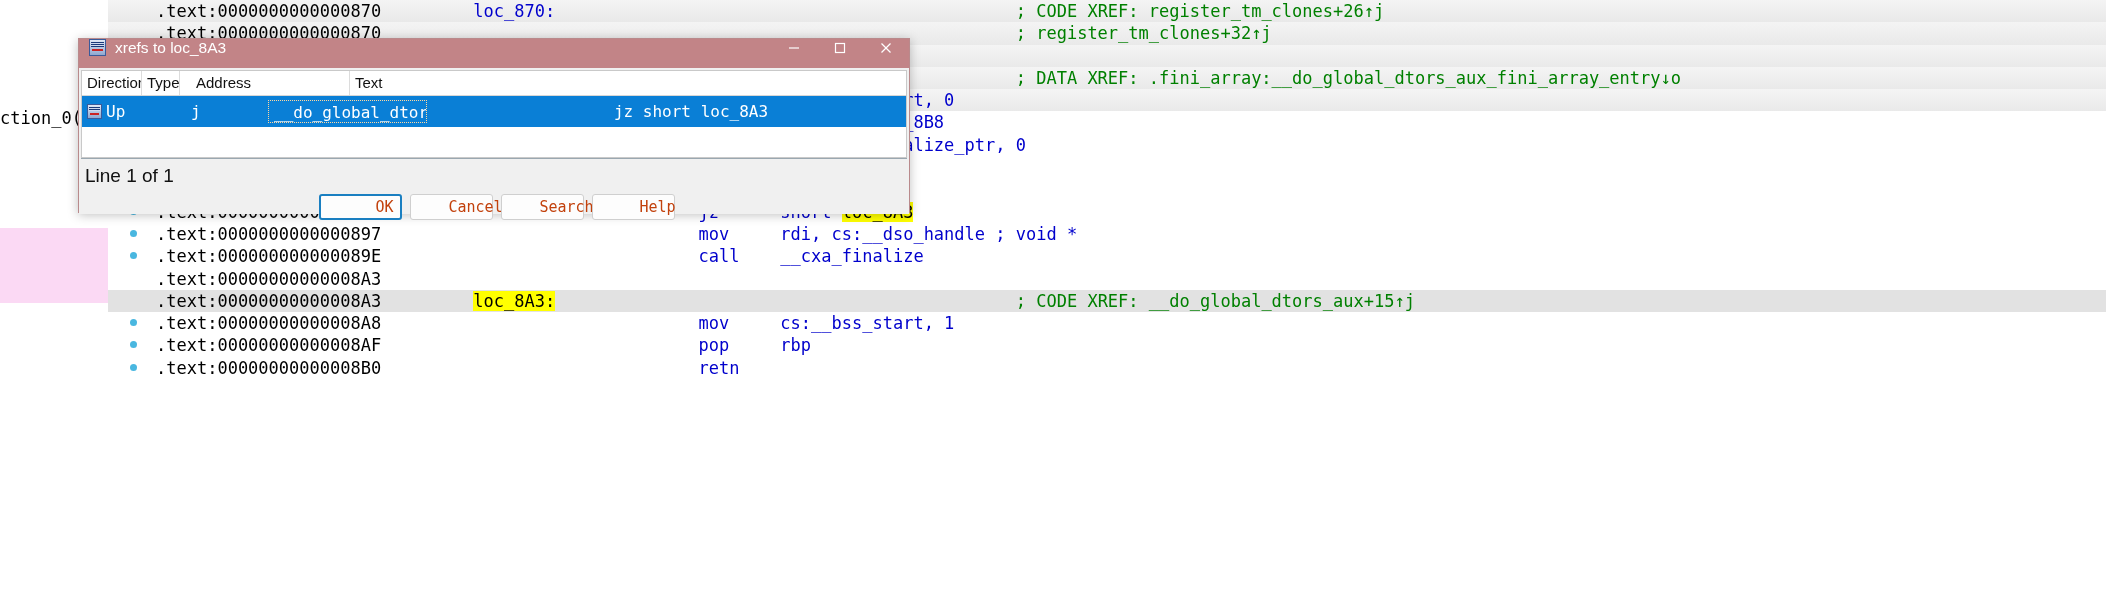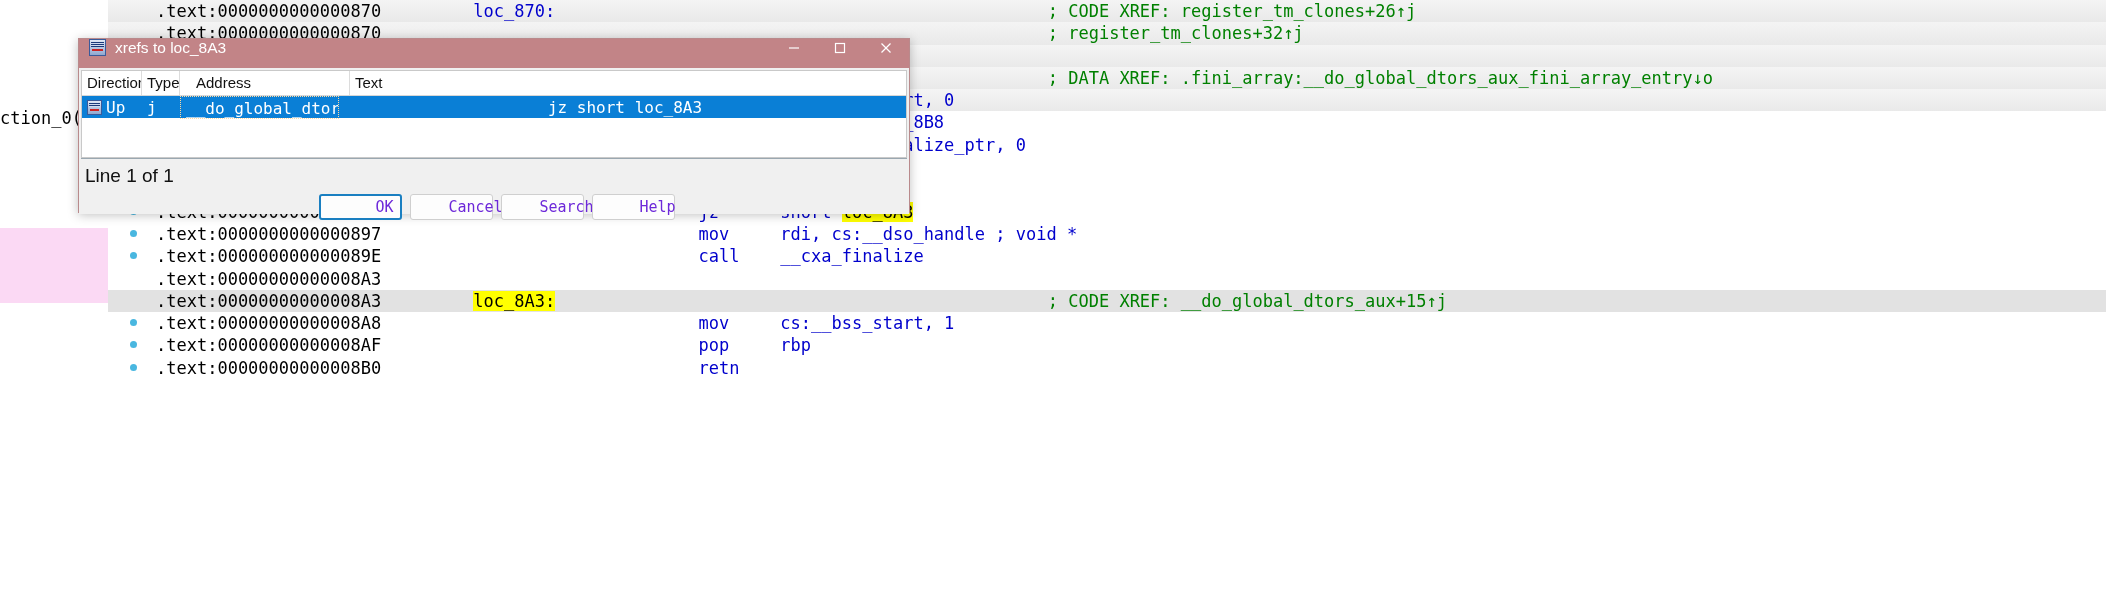--- a/index.html
+++ b/index.html
@@ -84,21 +84,21 @@
     top: 7px;
     width: 7px; height: 7px;
     border-radius: 50%;
     background: #49b7e0;
   }
 
   .addr { color: #000000; }
   .lbl  { color: #0000cc; }
   .mnem { color: #0000cc; }
   .op   { color: #0000cc; }
-  .cmt  { color: #008000; margin-left: 32px; }
+  .cmt  { color: #008000; }
   .ident-u { color: #0000cc; text-decoration: underline; }
   .hl-yellow { background: #ffff00; color: #000000; }
   .purple { color: #5b3fa8; }
 
   .ln-text { position: absolute; left: 48px; top: 0; }
 
   
   #xrefs-dialog {
     position: absolute;
     left: 78px;
@@ -196,26 +196,27 @@
     overflow: hidden;
     white-space: nowrap;
   }
   .hcell.c-dir { width: 60px; }
   .hcell.c-typ { width: 38px; }
   .hcell.c-addr { width: 159px; margin-left: 11px; }
   .hcell.c-text { flex: 1 1 auto; border-right: none; }
 
   .list-row {
     display: flex;
-    height: 22px;
+    height: 31px;
     align-items: center;
     background: #0a7fd6;
     color: #ffffff;
     font-family: "DejaVu Sans Mono", monospace;
     font-size: 16px;
+    gap: 44px;
   }
   .rcell {
     height: 23px;
     line-height: 23px;
     padding-left: 5px;
     box-sizing: border-box;
     overflow: hidden;
     white-space: nowrap;
   }
   .rcell.c-dir { width: 60px; display: flex; align-items: center; gap: 4px; }
@@ -270,21 +271,21 @@
     gap: 8px;
   }
   .dlg-btn {
     width: 83px;
     height: 26px;
     background: #fdfdfd;
     border: 1px solid #cfcfcf;
     border-radius: 3px;
     font-family: "DejaVu Sans Mono", monospace;
     font-size: 15px;
-    color: #6d28d9;
+    color: #c2410c;
     display: flex;
     align-items: center;
     justify-content: center;
     box-sizing: border-box;
     cursor: default;
     padding-left: 48px;
   }
   .dlg-btn.focused {
     border: 2px solid #1a7fc1;
   }

